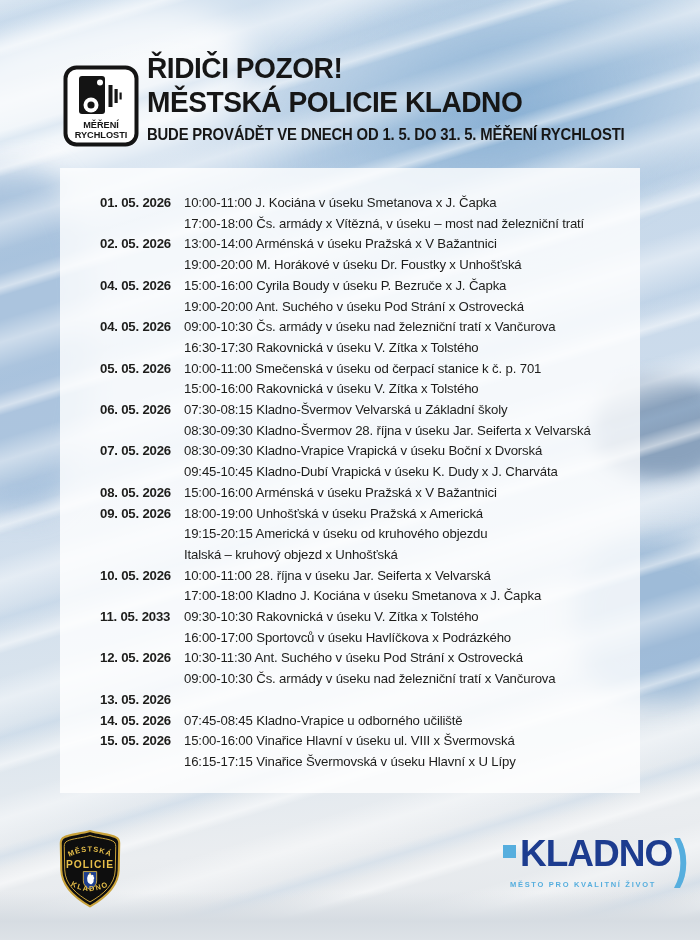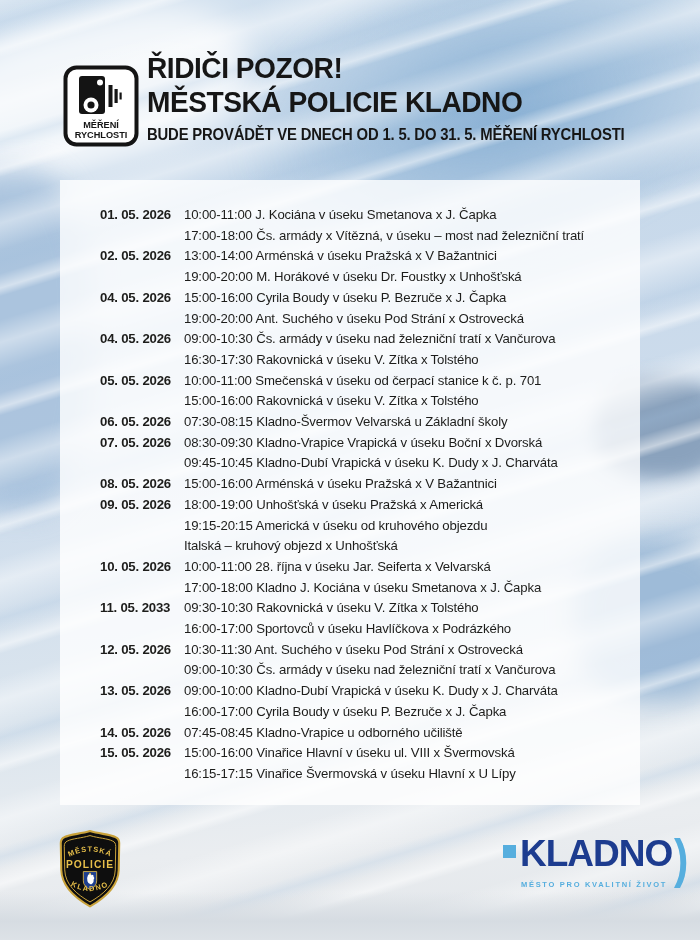--- a/index.html
+++ b/index.html
@@ -23,35 +23,35 @@
       rgba(160,190,220,.22) 56px,rgba(255,255,255,0) 66px,
       rgba(255,255,255,.42) 92px,rgba(255,255,255,0) 114px);}
   .bg-bottom{left:0;right:0;bottom:0;height:48px;background:linear-gradient(180deg,rgba(214,220,226,0),#d6dce2 60%,#dde2e7);}
   
   .sign{position:absolute;left:63px;top:64px;width:76px;height:84px;}
   .titles{position:absolute;left:147px;top:51px;}
   .title-line{display:block;font-size:29px;font-weight:bold;letter-spacing:-.5px;line-height:34px;color:#161616;white-space:nowrap;transform:scaleX(.97);transform-origin:left;}
   .subtitle{display:block;margin-top:6px;font-size:16.5px;font-weight:bold;letter-spacing:-.2px;color:#161616;white-space:nowrap;transform:scaleX(.9);transform-origin:left;}
   
   .panel{
-    position:absolute;left:60px;top:180px;width:580px;height:625px;
+    position:absolute;left:60px;top:168px;width:580px;height:625px;
     background:rgba(255,255,255,.8);box-sizing:border-box;
     padding:25px 10px 0 40px;
   }
   .srow{display:grid;grid-template-columns:84px 1fr;}
   .sdate{font-size:13.2px;font-weight:bold;line-height:20.7px;letter-spacing:-.2px;}
   .sline{font-size:13.2px;line-height:20.7px;letter-spacing:-.15px;white-space:nowrap;}
   
   .badge{position:absolute;left:57px;top:829px;width:66px;height:80px;}
   .kladno{position:absolute;left:503px;top:838px;}
   .kladno-row{display:flex;align-items:flex-start;}
   .kladno-square{width:13px;height:13px;margin-top:7px;}
   .kladno-word{font-size:37px;font-weight:bold;line-height:32px;letter-spacing:-1px;margin-left:4px;}
   .kladno-paren{font-size:54px;font-weight:bold;line-height:40px;margin-left:2px;transform:scaleX(.8);transform-origin:left;}
-  .kladno-tagline{margin-left:18px;margin-top:2px;font-size:7.5px;font-weight:bold;letter-spacing:1.7px;white-space:nowrap;}
+  .kladno-tagline{margin-left:7px;margin-top:2px;font-size:7.5px;font-weight:bold;letter-spacing:1.7px;white-space:nowrap;}
 </style>
 </head>
 <body>
 
 <div class="poster">
 
   <div class="bg bg-base"></div>
   <div class="bg blob blob-topright"></div>
   <div class="bg blob blob-topleft"></div>
   <div class="bg blob blob-left"></div>
@@ -115,20 +115,21 @@
           <div class="sdate">05. 05. 2026</div>
           <div>
             <div class="sline">10:00-11:00 Smečenská v úseku od čerpací stanice k č. p. 701</div>
             <div class="sline">15:00-16:00 Rakovnická v úseku V. Zítka x Tolstého</div>
           </div>
         </div>
         <div class="srow">
           <div class="sdate">06. 05. 2026</div>
           <div>
             <div class="sline">07:30-08:15 Kladno-Švermov Velvarská u Základní školy</div>
+            <div class="sline">08:30-09:30 Kladno-Švermov 28. října v úseku Jar. Seiferta x Velvarská</div>
           </div>
         </div>
         <div class="srow">
           <div class="sdate">07. 05. 2026</div>
           <div>
             <div class="sline">08:30-09:30 Kladno-Vrapice Vrapická v úseku Boční x Dvorská</div>
             <div class="sline">09:45-10:45 Kladno-Dubí Vrapická v úseku K. Dudy x J. Charváta</div>
           </div>
         </div>
         <div class="srow">
@@ -161,24 +162,20 @@
         </div>
         <div class="srow">
           <div class="sdate">12. 05. 2026</div>
           <div>
             <div class="sline">10:30-11:30 Ant. Suchého v úseku Pod Strání x Ostrovecká</div>
             <div class="sline">09:00-10:30 Čs. armády v úseku nad železniční tratí x Vančurova</div>
           </div>
         </div>
         <div class="srow">
           <div class="sdate">13. 05. 2026</div>
-          <div>
-            <div class="sline">09:00-10:00 Kladno-Dubí Vrapická v úseku K. Dudy x J. Charváta</div>
-            <div class="sline">16:00-17:00 Cyrila Boudy v úseku P. Bezruče x J. Čapka</div>
-          </div>
         </div>
         <div class="srow">
           <div class="sdate">14. 05. 2026</div>
           <div>
             <div class="sline">07:45-08:45 Kladno-Vrapice u odborného učiliště</div>
           </div>
         </div>
         <div class="srow">
           <div class="sdate">15. 05. 2026</div>
           <div>

